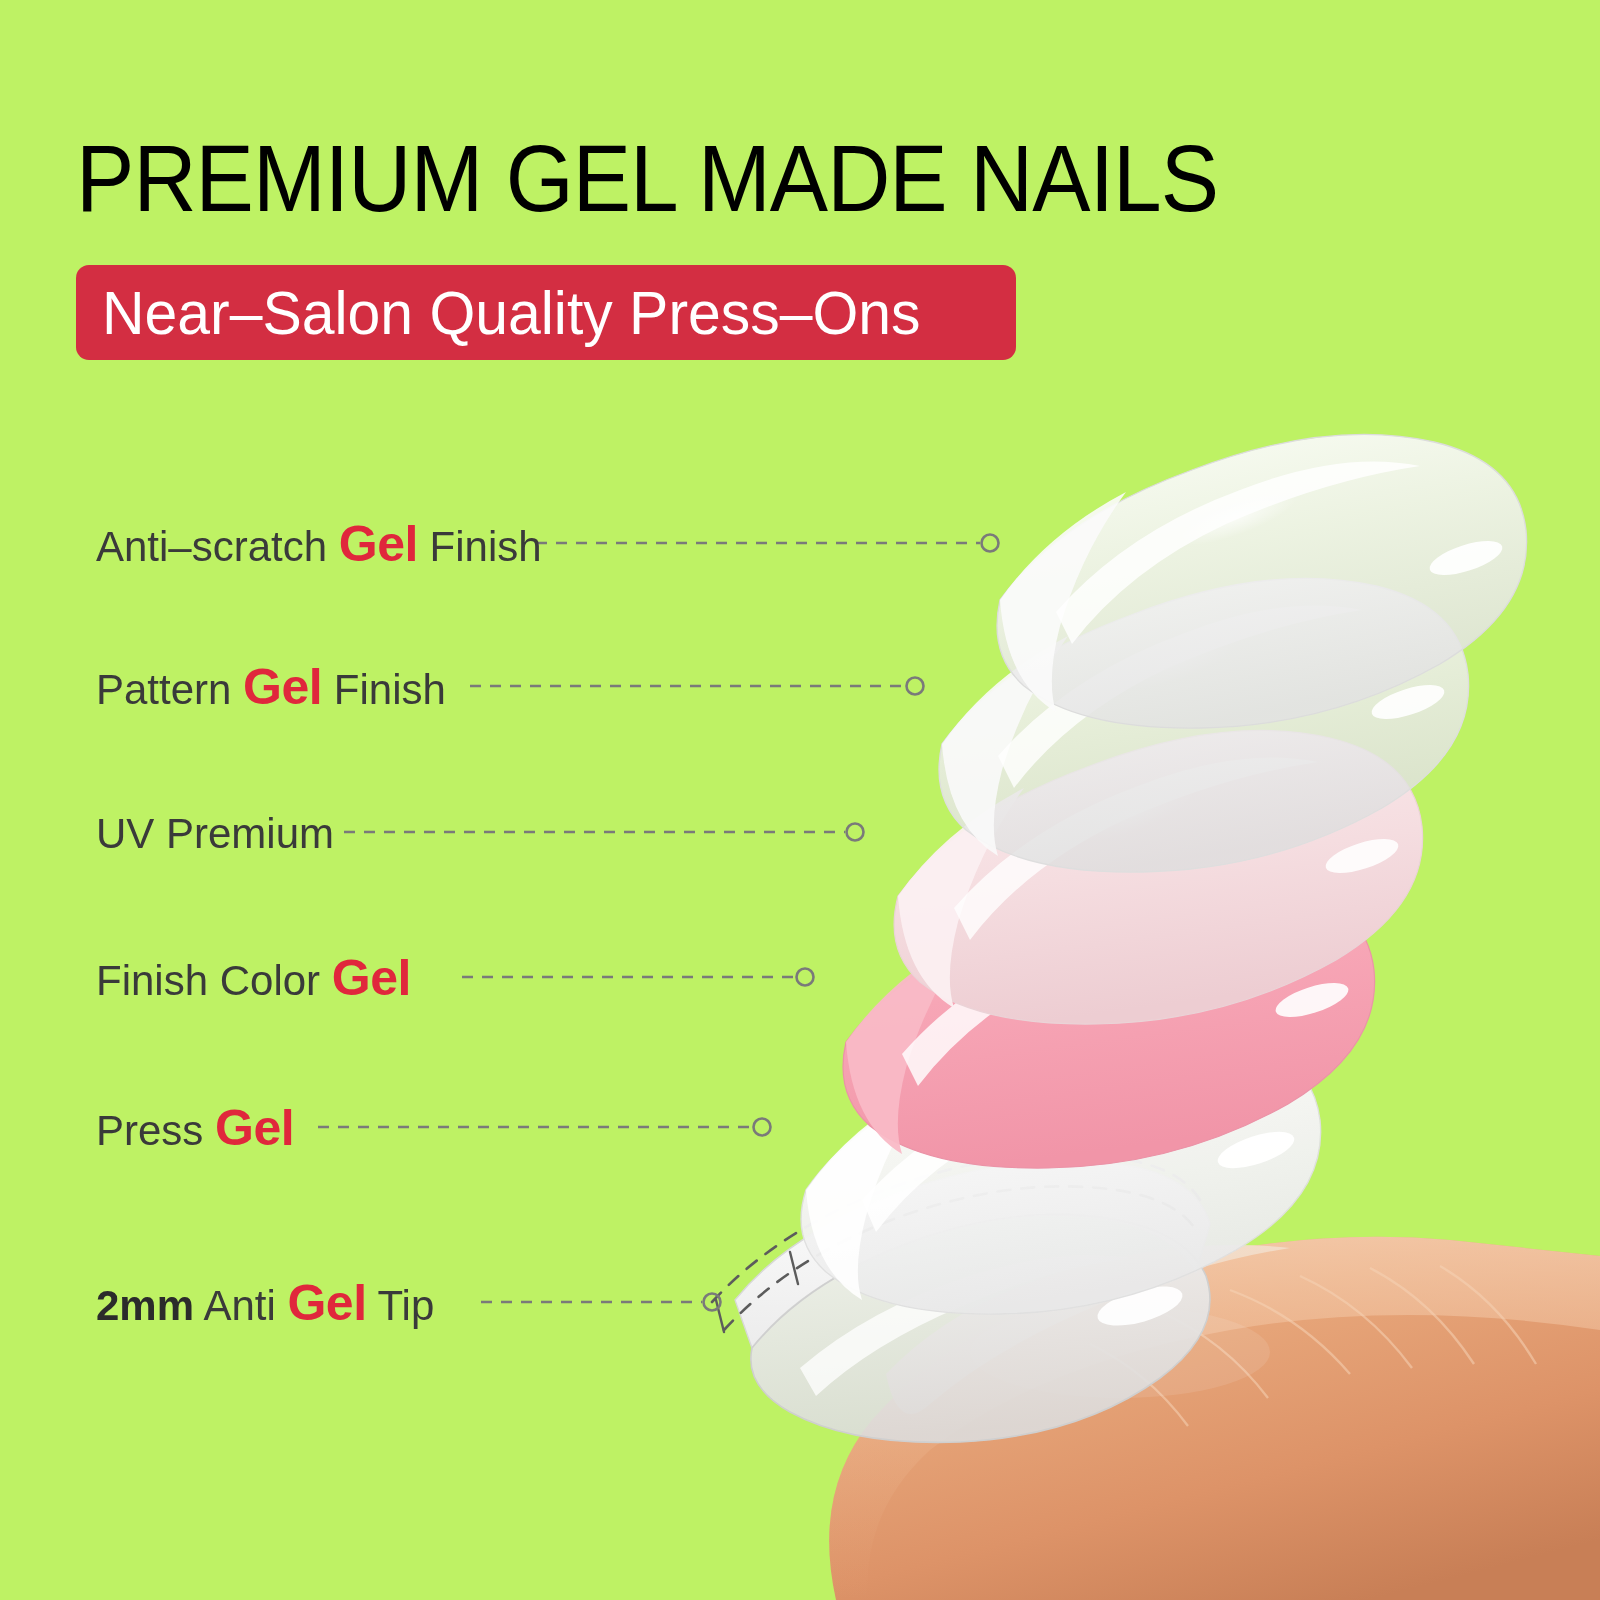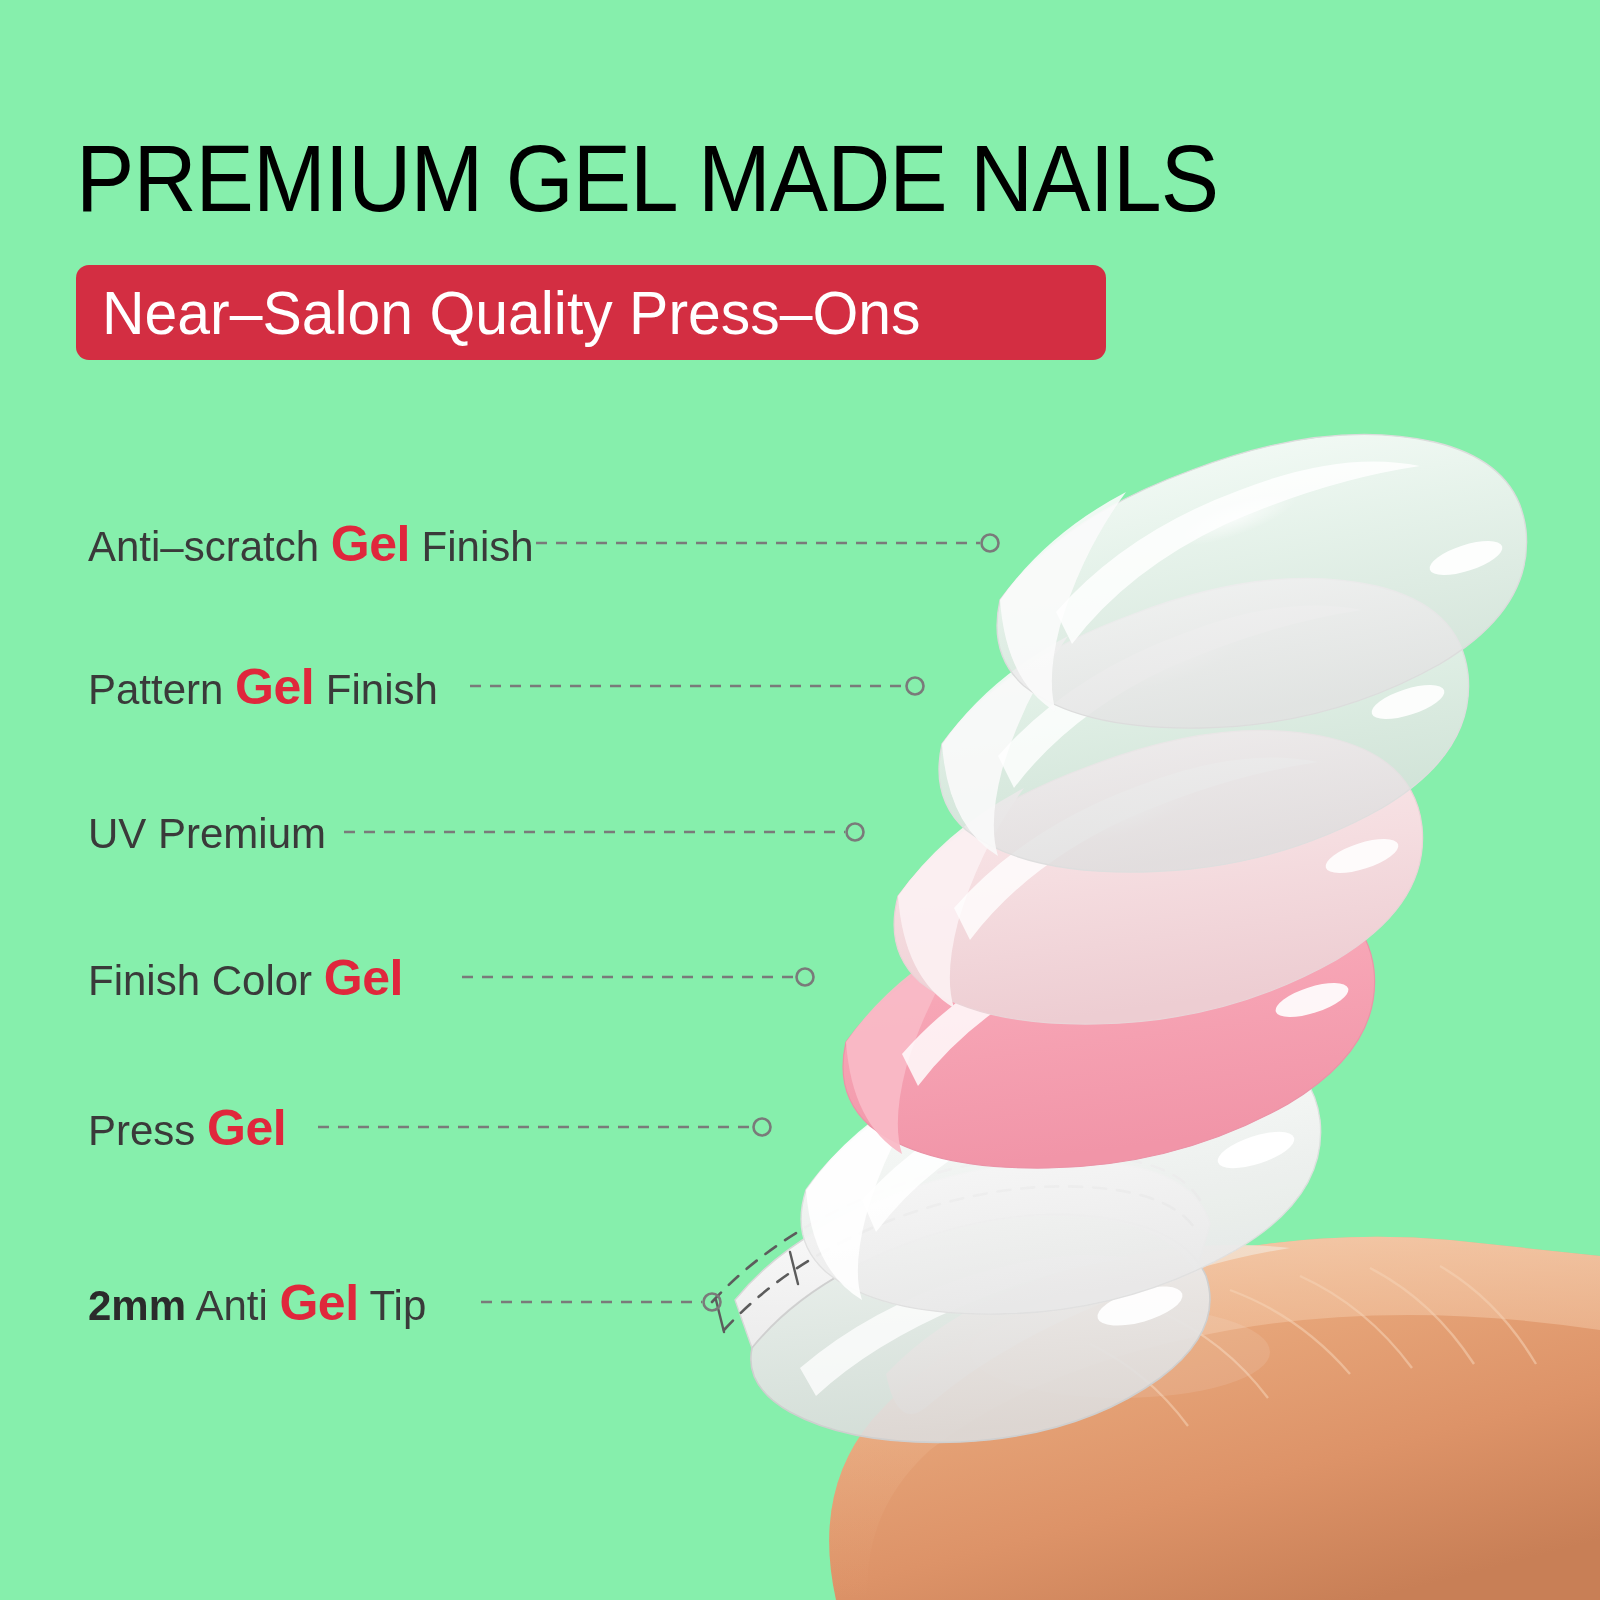--- a/index.html
+++ b/index.html
@@ -7,41 +7,41 @@
   html, body {
     width:1600px; height:1600px;
     background:#eaeaea;
     font-family:"Liberation Sans", sans-serif;
     overflow:hidden;
   }
 
   #stage {
     position:relative;
     width:1600px; height:1600px;
-    background:#86efac;
+    background:#bef264;
   }
 
   
   #title {
     position:absolute;
     left:76px; top:126px;
     font-size:95px;
     line-height:104px;
     letter-spacing:-1px;
     font-weight:400;
     color:#000;
     transform:scaleX(0.92);
     transform-origin:left top;
     white-space:nowrap;
   }
 
   #badge {
     position:absolute;
     left:76px; top:265px;
-    width:1030px; height:95px;
+    width:940px; height:95px;
     background:#d32e42;
     border-radius:13px;
   }
   #badge-label {
     position:absolute;
     left:26px; top:50%;
     transform:translateY(-50%) scaleX(0.95);
     transform-origin:left center;
     font-size:62px;
     line-height:70px;
@@ -52,21 +52,21 @@
 
   
   .row {
     position:absolute;
     left:88px;
     height:0;
     white-space:nowrap;
   }
   .row-text {
     position:absolute;
-    left:0; bottom:-2px;
+    left:8px; bottom:-2px;
     font-size:42px;
     line-height:44px;
     color:#3a3a3a;
     font-weight:400;
     white-space:nowrap;
     transform:translateY(50%);
   }
   .row-text .gel {
     color:#e0273c;
     font-weight:700;

